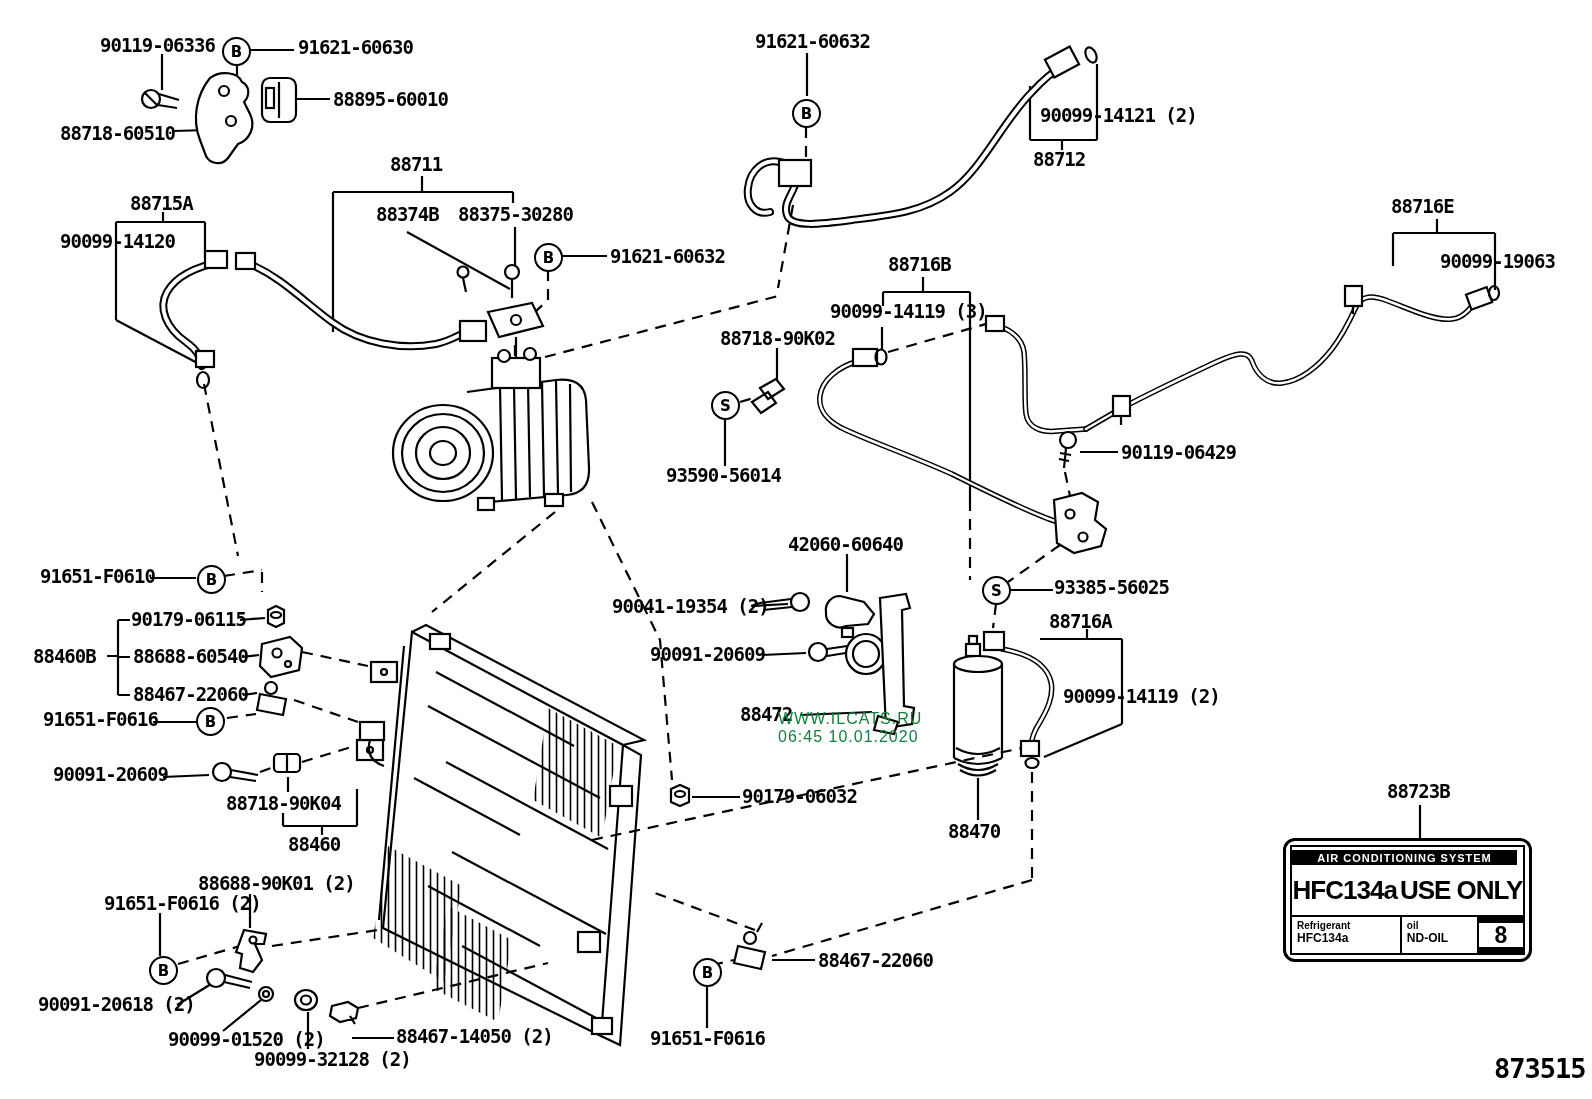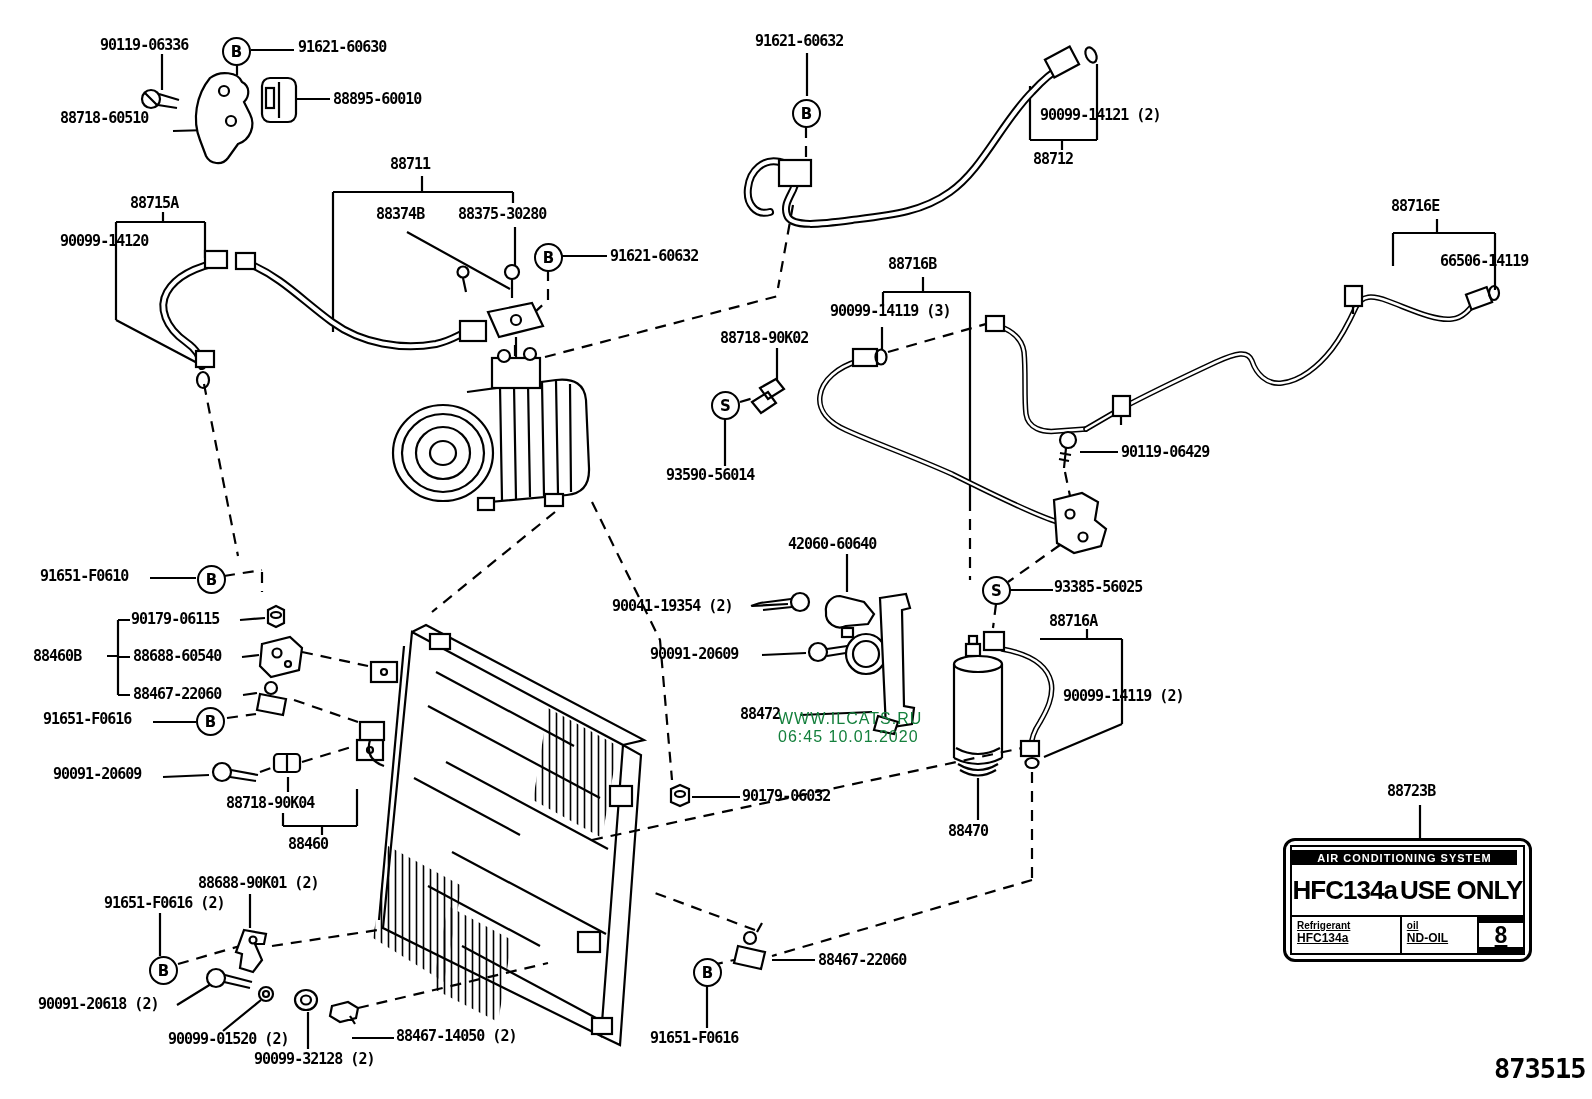--- a/index.html
+++ b/index.html
@@ -1,37 +1,37 @@
 <!DOCTYPE html>
 <html><head>
 <meta charset="utf-8">
 <style>
   html,body{margin:0;padding:0;background:#fff;}
   .stage{position:relative;width:1592px;height:1099px;background:#fff;overflow:hidden;
          font-family:"DejaVu Sans Mono",monospace;}
   .stage svg{position:absolute;left:0;top:0;}
-  .pn{position:absolute;font-weight:bold;font-size:15px;letter-spacing:-1px;line-height:19px;
+  .pn{position:absolute;font-weight:bold;font-size:19px;letter-spacing:-1px;line-height:19px;
       white-space:nowrap;color:#000;}
   .callout{position:absolute;width:25px;height:25px;border:2.5px solid #000;border-radius:50%;
       background:#fff;display:flex;align-items:center;justify-content:center;
       font:bold 15px "DejaVu Sans",sans-serif;color:#000;}
   .watermark{position:absolute;left:778px;top:710px;color:#15803d;
       font:16px "Liberation Sans",sans-serif;line-height:18px;letter-spacing:1px;}
   .docnum{position:absolute;left:1494px;top:1053px;font-weight:bold;font-size:27px;
       letter-spacing:-1px;color:#000;}
   .ac-label{position:absolute;left:1283px;top:838px;width:249px;height:124px;box-sizing:border-box;
       border:3px solid #000;border-radius:12px;background:#fff;padding:4px;}
   .ac-inner{border:2px solid #000;height:100%;box-sizing:border-box;display:flex;flex-direction:column;}
   .ac-header{background:#000;color:#fff;text-align:center;margin:3px 6px 0 0;padding:2px 0 1px 0;
       font:bold 11px "Liberation Sans",sans-serif;letter-spacing:1px;}
   .ac-main{flex:1;display:flex;align-items:center;justify-content:center;gap:3px;
       font:bold 26px "Liberation Sans",sans-serif;letter-spacing:-1px;white-space:nowrap;
       border-bottom:2px solid #000;}
   .ac-bottom{display:flex;height:36px;font-family:"Liberation Sans",sans-serif;}
-  .ac-cell{box-sizing:border-box;text-decoration:underline;}
+  .ac-cell{box-sizing:border-box;}
   .ac-cell.refr{flex:1.5;border-right:2px solid #000;padding:3px 5px;}
   .ac-cell.oil{flex:1;border-right:2px solid #000;padding:3px 5px;}
   .ac-cell.num{width:44px;display:flex;align-items:center;justify-content:center;
       font:bold 23px "Liberation Sans",sans-serif;border-top:6px solid #000;border-bottom:6px solid #000;}
   .ac-small{font-weight:bold;font-size:10px;}
   .ac-val{font-weight:bold;font-size:12px;}
 </style>
 </head>
 <body>
 
@@ -270,32 +270,32 @@
     <path d="M954,664 L954,758 M1002,664 L1002,758"></path>
     <path d="M954,758 Q978,770 1002,758"></path>
     <path d="M956,748 Q978,760 1000,748"></path>
     <path d="M958,764 Q978,776 998,764 M960,770 Q978,781 996,770"></path>
   </g>
 </svg>
 
 <div class="pn" style="left:100px;top:36px">90119-06336</div>
 <div class="pn" style="left:298px;top:38px">91621-60630</div>
 <div class="pn" style="left:333px;top:90px">88895-60010</div>
-<div class="pn" style="left:60px;top:109px">88718-60510</div>
+<div class="pn" style="left:60px;top:124px">88718-60510</div>
 <div class="pn" style="left:390px;top:155px">88711</div>
 <div class="pn" style="left:376px;top:205px">88374B</div>
 <div class="pn" style="left:458px;top:205px">88375-30280</div>
 <div class="pn" style="left:130px;top:194px">88715A</div>
 <div class="pn" style="left:60px;top:232px">90099-14120</div>
 <div class="pn" style="left:610px;top:247px">91621-60632</div>
 <div class="pn" style="left:755px;top:32px">91621-60632</div>
 <div class="pn" style="left:1040px;top:106px">90099-14121 (2)</div>
 <div class="pn" style="left:1033px;top:150px">88712</div>
 <div class="pn" style="left:1391px;top:197px">88716E</div>
-<div class="pn" style="left:1440px;top:252px">66506-14119</div>
+<div class="pn" style="left:1440px;top:252px">90099-19063</div>
 <div class="pn" style="left:888px;top:255px">88716B</div>
 <div class="pn" style="left:830px;top:302px">90099-14119 (3)</div>
 <div class="pn" style="left:720px;top:329px">88718-90K02</div>
 <div class="pn" style="left:666px;top:466px">93590-56014</div>
 <div class="pn" style="left:1121px;top:443px">90119-06429</div>
 <div class="pn" style="left:1054px;top:578px">93385-56025</div>
 <div class="pn" style="left:1049px;top:612px">88716A</div>
 <div class="pn" style="left:1063px;top:687px">90099-14119 (2)</div>
 <div class="pn" style="left:788px;top:535px">42060-60640</div>
 <div class="pn" style="left:612px;top:597px">90041-19354 (2)</div>

